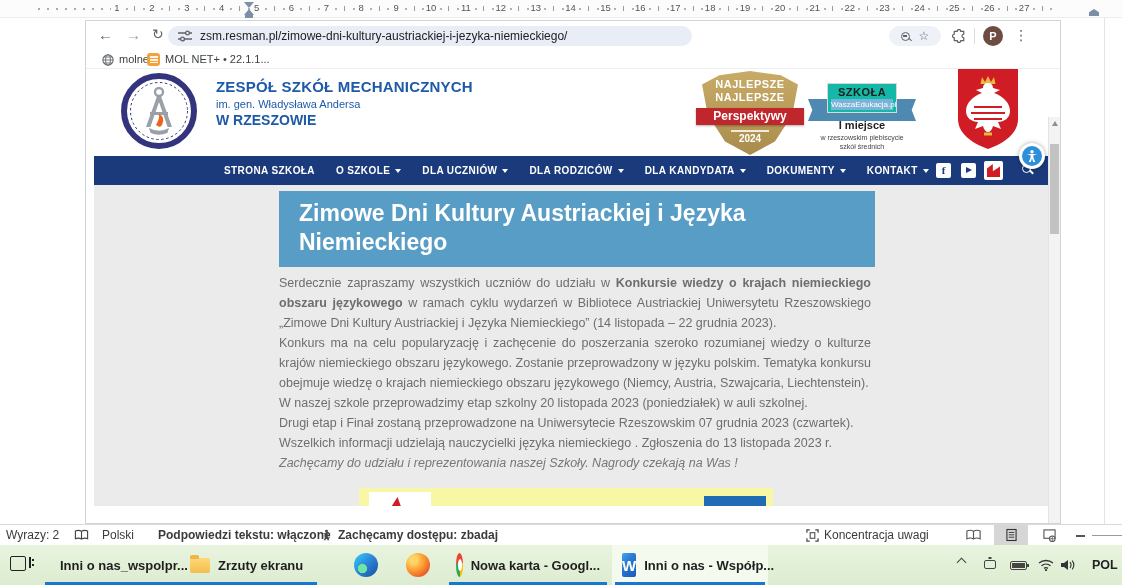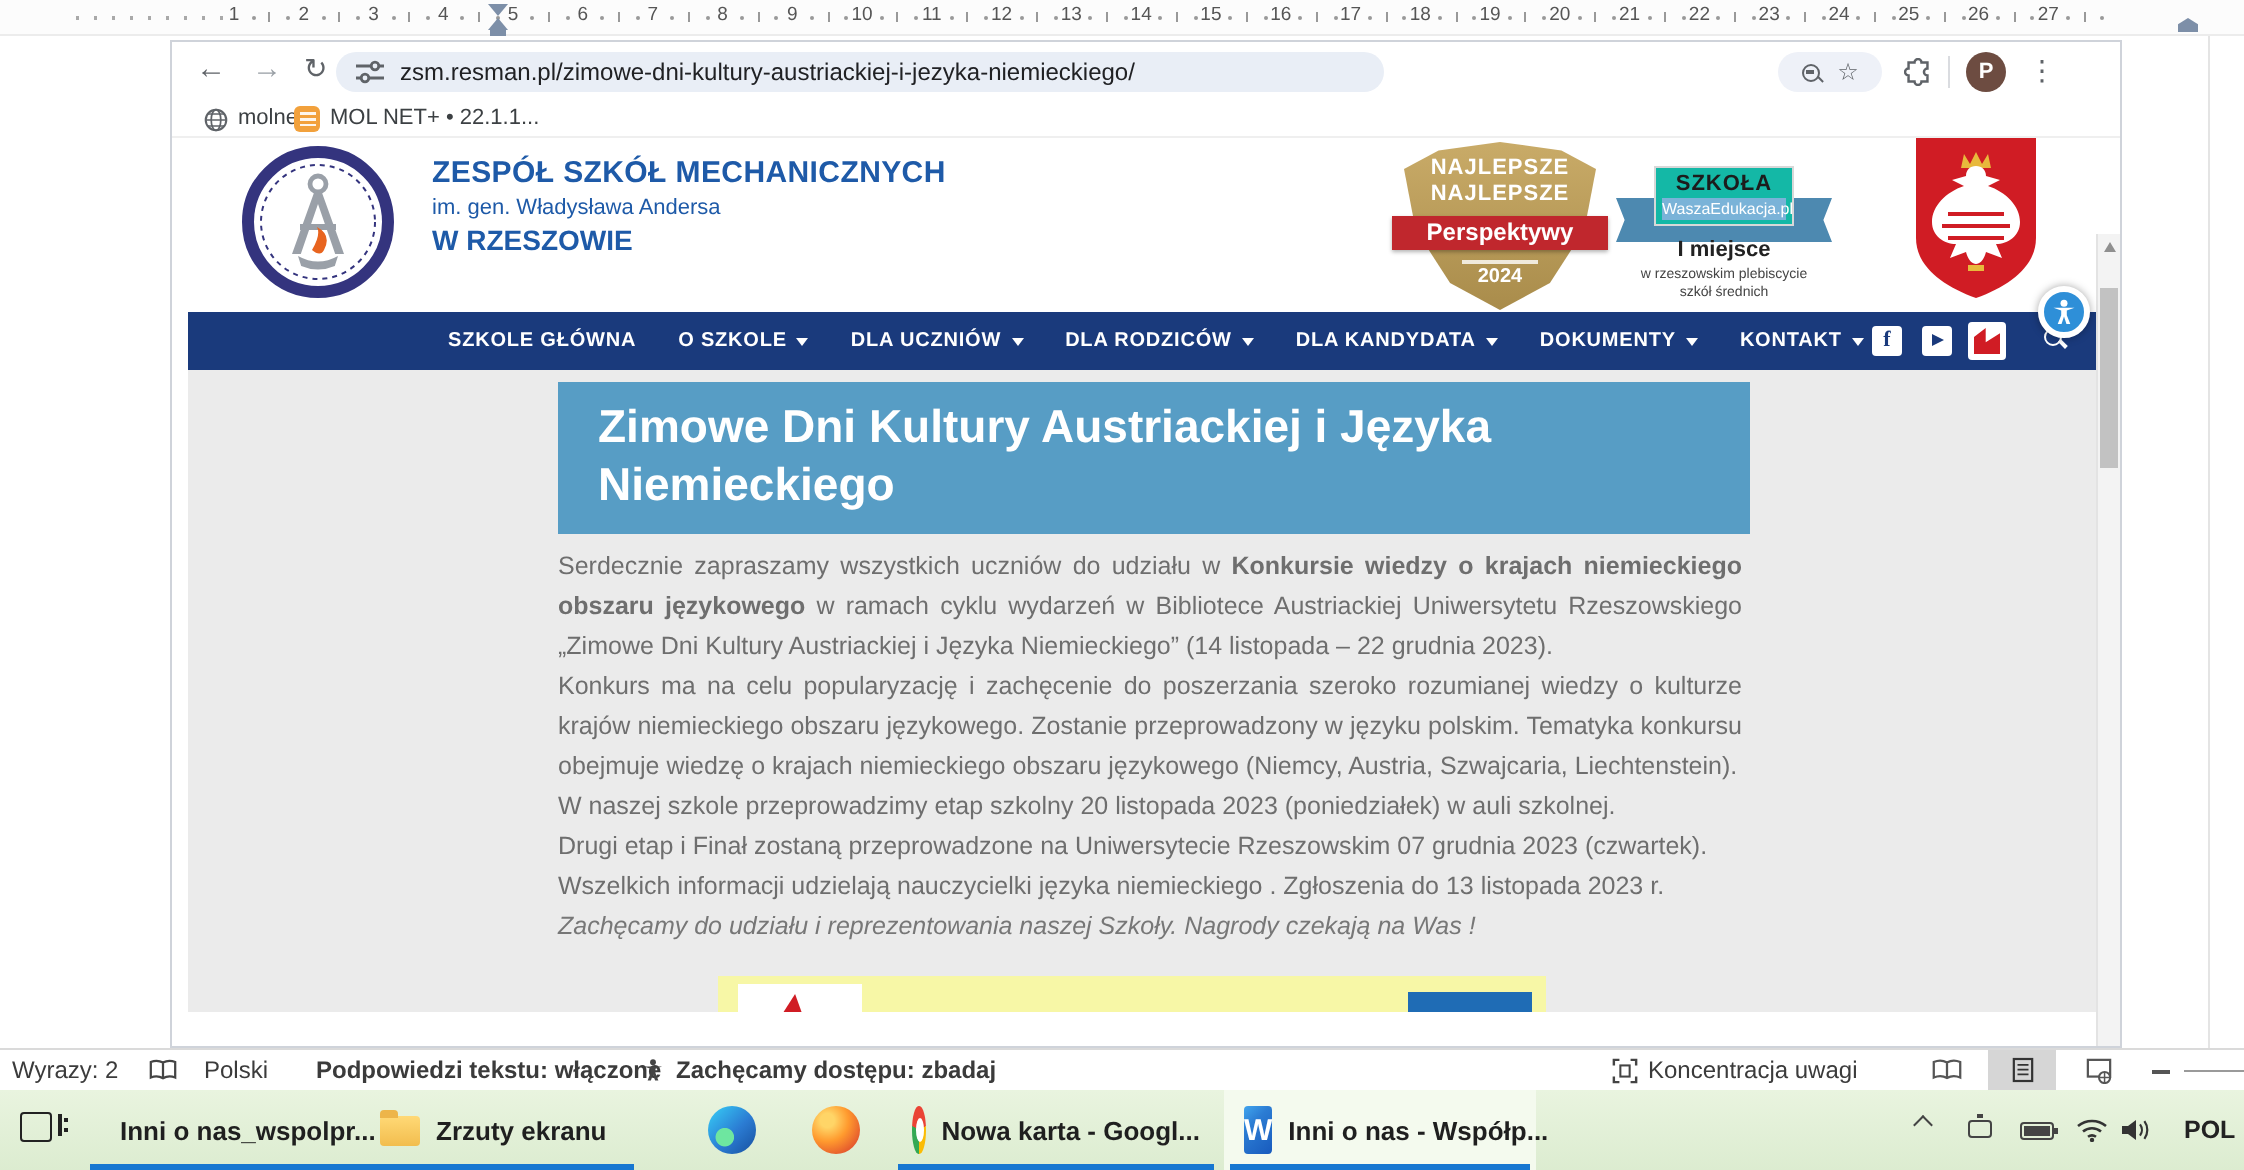--- a/index.html
+++ b/index.html
@@ -446,21 +446,21 @@
             <path d="M34 16c3 0 5 2 5 5l7 2-6 3c9 3 16 10 16 18 0 7-6 11-12 11l3 7-8-3c-1 4-3 6-5 6s-4-2-5-6l-8 3 3-7c-6 0-12-4-12-11 0-8 7-15 16-18l-6-3 7-2c0-3 2-5 5-5z" fill="#fff"></path>
             <path d="M20 40h28M17 46h34M20 52h28" stroke="#d01c24" stroke-width="2" fill="none"></path>
             <path d="M30 67h8" stroke="#e8b93c" stroke-width="3"></path>
           </svg>
         </div>
 
         <div class="snav">
           <div class="snav-items">
 
               <div class="nav-item">
-                <span class="nav-label">SZKOLE GŁÓWNA</span>
+                <span class="nav-label">STRONA SZKOŁA</span>
 
               </div>
 
               <div class="nav-item has-caret">
                 <span class="nav-label">O SZKOLE</span>
                 <i class="caret-glyph"></i>
               </div>
 
               <div class="nav-item has-caret">
                 <span class="nav-label">DLA UCZNIÓW</span>

